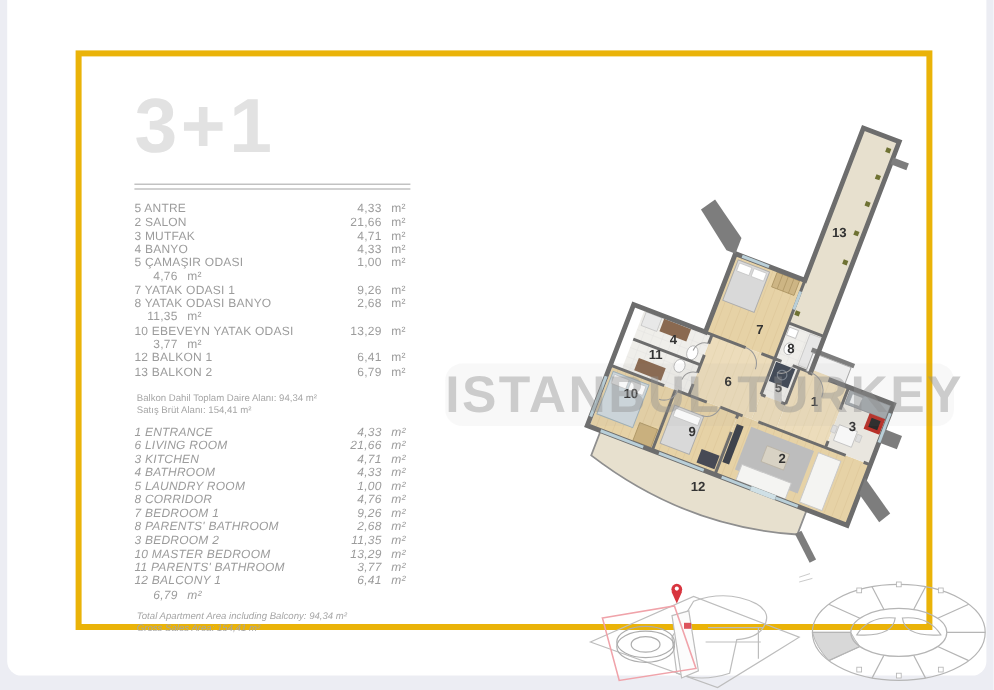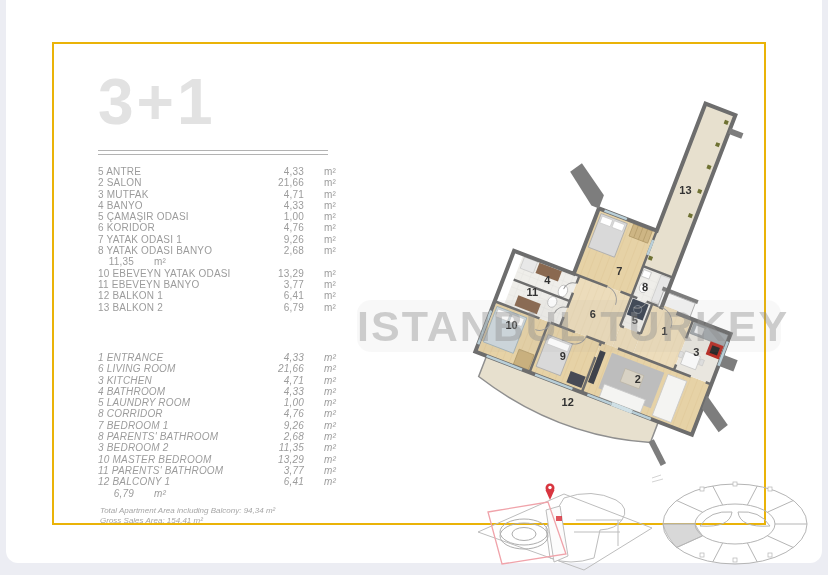--- a/index.html
+++ b/index.html
@@ -6,39 +6,39 @@
   body{
     width:828px;height:575px;position:relative;overflow:hidden;
     background:#ecedf3;
     font-family:"Liberation Sans", sans-serif;
   }
   .sheet{
     position:absolute;left:6px;top:0;right:6px;bottom:12px;
     background:#ffffff;border-radius:0 0 12px 12px;
   }
   .card{
-    position:absolute;left:46px;top:42px;width:714px;height:483px;
-    border:2px solid #eab308;background:#ffffff;box-sizing:border-box;
+    position:absolute;left:57px;top:42px;width:714px;height:483px;
+    border:5px solid #eab308;background:#ffffff;box-sizing:border-box;
   }
   .unit-title{
     position:absolute;left:44px;top:26px;
     font-size:64px;font-weight:700;letter-spacing:3px;
     color:#e2e2e2;line-height:64px;
   }
   .double-rule{
     position:absolute;left:44px;top:106px;width:230px;height:3px;
     border-top:1.5px solid #b3b3b3;border-bottom:1.5px solid #b3b3b3;
   }
   .room-list{position:absolute;left:44px;width:232px;color:#9c9c9c;}
   .room-list.tr{top:122px;}
   .room-list.en{top:308px;font-style:italic;}
   .room-row{display:flex;height:11.3px;font-size:10px;line-height:11.3px;letter-spacing:.2px;}
   .room-label{flex:1;white-space:nowrap;overflow:hidden;}
   .room-area{width:36px;text-align:right;}
-  .room-unit{width:26px;text-align:left;padding-left:20px;box-sizing:border-box;}
+  .room-unit{width:26px;text-align:left;padding-left:8px;box-sizing:border-box;}
   .summary{position:absolute;left:46px;width:300px;font-size:8px;line-height:10px;color:#a6a6a6;}
   .summary.tr{top:280px;}
   .summary.en{top:462px;font-style:italic;}
   .floorplan{position:absolute;left:398px;top:46px;width:380px;height:400px;}
   .watermark{
     position:absolute;left:303px;top:256px;width:424px;height:52px;
     text-align:center;font-size:43px;font-weight:700;letter-spacing:2px;
     line-height:52px;color:#8f8f8f;opacity:.45;white-space:nowrap;
     background:rgba(150,150,150,.14);border-radius:14px;
   }
@@ -81,21 +81,20 @@
           <span class="room-unit">m²</span>
         </div>
 
         <div class="room-row">
           <span class="room-label">5 ÇAMAŞIR ODASI</span>
           <span class="room-area">1,00</span>
           <span class="room-unit">m²</span>
         </div>
 
         <div class="room-row">
-          <span class="room-label">6 KORİDOR</span>
           <span class="room-area">4,76</span>
           <span class="room-unit">m²</span>
         </div>
 
         <div class="room-row">
           <span class="room-label">7 YATAK ODASI 1</span>
           <span class="room-area">9,26</span>
           <span class="room-unit">m²</span>
         </div>
 
@@ -110,38 +109,41 @@
           <span class="room-unit">m²</span>
         </div>
 
         <div class="room-row">
           <span class="room-label">10 EBEVEYN YATAK ODASI</span>
           <span class="room-area">13,29</span>
           <span class="room-unit">m²</span>
         </div>
 
         <div class="room-row">
-          <span class="room-label">11 EBEVEYN BANYO</span>
           <span class="room-area">3,77</span>
           <span class="room-unit">m²</span>
         </div>
 
         <div class="room-row">
           <span class="room-label">12 BALKON 1</span>
           <span class="room-area">6,41</span>
           <span class="room-unit">m²</span>
         </div>
 
         <div class="room-row">
           <span class="room-label">13 BALKON 2</span>
           <span class="room-area">6,79</span>
           <span class="room-unit">m²</span>
         </div>
       </div>
 
+    <div class="summary tr">
+      <div>Balkon Dahil Toplam Daire Alanı: 94,34 m²</div>
+      <div>Satış Brüt Alanı: 154,41 m²</div>
+    </div>
 
     <div class="room-list en">
 
         <div class="room-row">
           <span class="room-label">1 ENTRANCE</span>
           <span class="room-area">4,33</span>
           <span class="room-unit">m²</span>
         </div>
 
         <div class="room-row">

